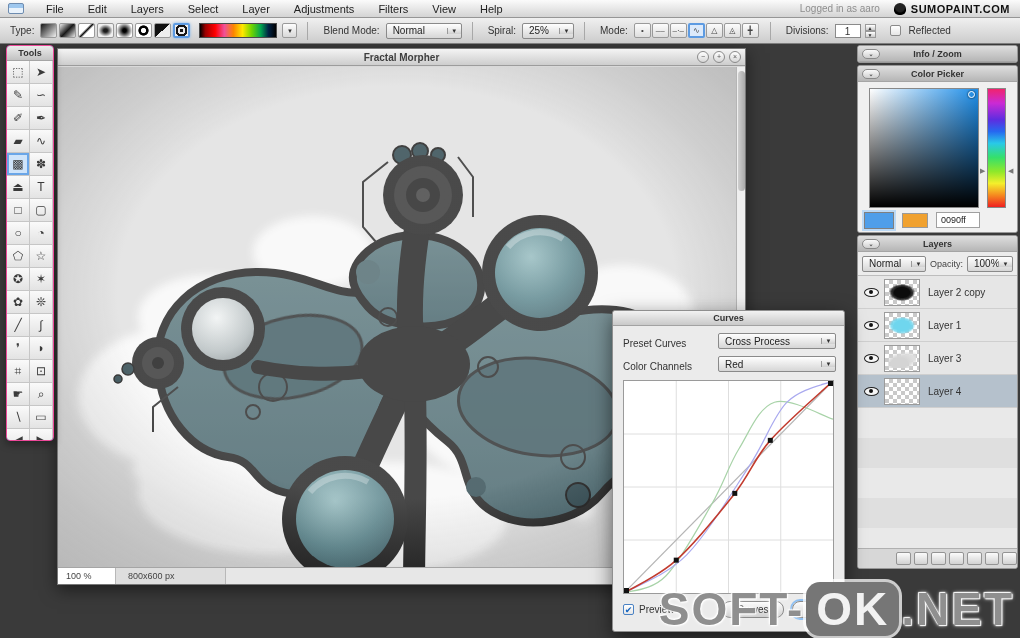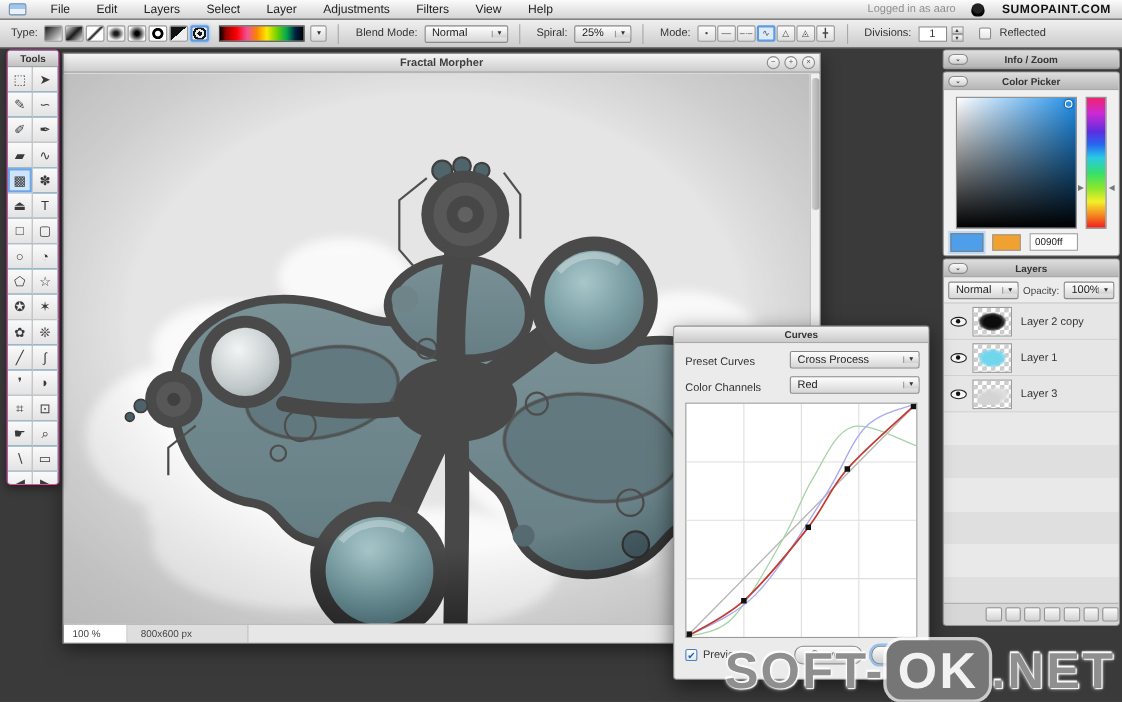--- a/index.html
+++ b/index.html
@@ -8,21 +8,21 @@
 
   
   #menu-bar{position:absolute;left:0;top:0;width:1020px;height:18px;
     background:linear-gradient(#fbfbfb,#d4d4d4);border-bottom:1px solid #969696;
     display:flex;align-items:center;font-size:11px;color:#222;z-index:6}
   .app-icon{width:16px;height:11px;margin:0 10px 0 8px;border:1px solid #6e8cb0;border-radius:2px;
     background:linear-gradient(#9ec7ee 0 4px,#e9f2fb 4px)}
   .menu-item{padding:0 12px;height:18px;line-height:18px;cursor:default}
   #menu-right{margin-left:auto;display:flex;align-items:center;gap:14px;margin-right:10px}
   #logged-in{font-size:10px;color:#8e8e8e}
-  #brand{display:flex;align-items:center;gap:16px;font-weight:bold;font-size:11px;letter-spacing:.5px;color:#111}
+  #brand{display:flex;align-items:center;gap:5px;font-weight:bold;font-size:11px;letter-spacing:.5px;color:#111}
   .sumo-icon{width:12px;height:12px;background:radial-gradient(circle at 50% 35%,#222 0 45%,#000 60%);
     border-radius:50% 50% 40% 40%}
 
   
   #options-bar{position:absolute;left:0;top:18px;width:1020px;height:26px;
     background:linear-gradient(#f0f0f0,#cccccc);border-bottom:1px solid #7d7d7d;
     display:flex;align-items:center;font-size:10px;color:#333;z-index:6;padding-left:5px;gap:3px}
   .ob-label{margin:0 3px 0 5px;white-space:nowrap}
   .gtype{width:17px;height:15px;border:1px solid #9a9a9a;border-radius:2px}
   .gtype.sel{border:2px solid #5d9be2;box-shadow:0 0 3px #7ab4ee}
@@ -90,21 +90,21 @@
     border-left:1px solid #b5b5b5}
   #cw-scroll-thumb{position:absolute;left:1px;top:4px;width:7px;height:120px;border-radius:4px;
     background:linear-gradient(90deg,#cfcfcf,#a9a9a9)}
   #cw-statusbar{position:absolute;left:0;bottom:0;width:687px;height:17px;background:#efefef;
     border-top:1px solid #a5a5a5;display:flex;font-size:9px;color:#444;align-items:stretch}
   #zoom-cell{width:58px;background:#fff;border-right:1px solid #b8b8b8;line-height:16px;padding-left:8px}
   #size-cell{width:110px;background:#dedede;border-right:1px solid #b8b8b8;line-height:16px;padding-left:12px}
   #status-rest{flex:1;background:#e7e7e7}
 
   
-  #curves-dialog{position:absolute;left:612px;top:296px;width:233px;height:322px;background:#ebebeb;
+  #curves-dialog{position:absolute;left:612px;top:310px;width:233px;height:322px;background:#ebebeb;
     border:1px solid #8f8f8f;border-radius:3px;box-shadow:0 6px 20px rgba(0,0,0,.55);z-index:5}
   #dlg-title{height:15px;background:linear-gradient(#f2f2f2,#c9c9c9);border-bottom:1px solid #a2a2a2;
     font-size:9px;font-weight:bold;color:#333;text-align:center;line-height:15px;border-radius:3px 3px 0 0}
   .dlg-row{display:flex;align-items:flex-end;margin:7px 8px 0 10px}
   .dlg-label{flex:1;font-size:10px;color:#333}
   .dlg-dd{width:118px}
   #curve-graph{margin:8px 10px 0 10px;width:211px;height:214px;background:#fff;border:1px solid #9a9a9a}
   #dlg-footer{display:flex;align-items:center;margin:7px 8px 0 10px;gap:6px}
   .push-btn{height:17px;border:1px solid #8a8a8a;border-radius:8px;background:linear-gradient(#fdfdfd,#cfcfcf);
     font-size:10px;color:#333;padding:0 14px;line-height:15px}
@@ -609,20 +609,27 @@
           <div class="thumb checker thumb-cyan-blob"></div>
           <span class="layer-name">Layer 1</span>
         </div>
         <div class="layer-row">
           <span class="eye">
             <i></i>
           </span>
           <div class="thumb checker thumb-faint-splatter"></div>
           <span class="layer-name">Layer 3</span>
         </div>
+        <div class="layer-row sel">
+          <span class="eye">
+            <i></i>
+          </span>
+          <div class="thumb checker"></div>
+          <span class="layer-name">Layer 4</span>
+        </div>
       </div>
     <div id="layers-stripes"></div>
     <div id="layers-footer">
         <span class="lf-btn"></span>
         <span class="lf-btn"></span>
         <span class="lf-btn"></span>
         <span class="lf-btn"></span>
         <span class="lf-btn"></span>
         <span class="lf-btn"></span>
         <span class="lf-btn"></span>

